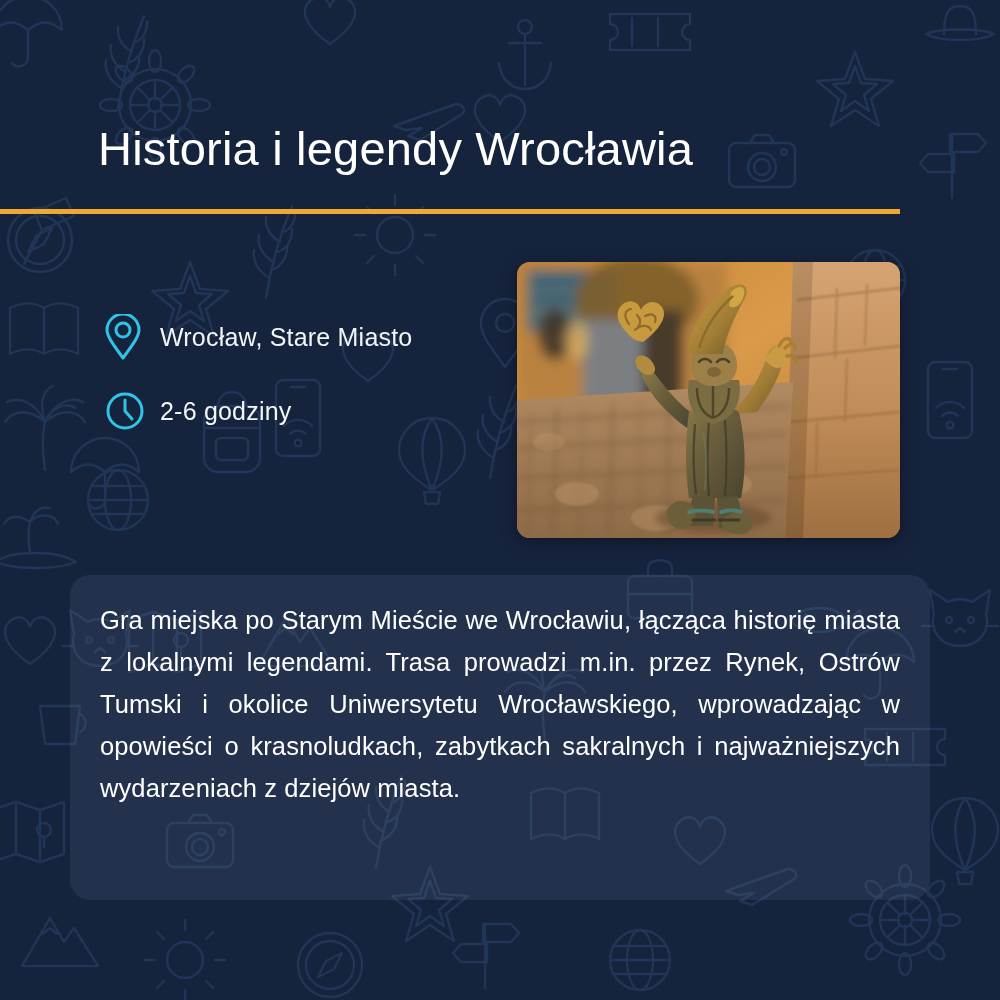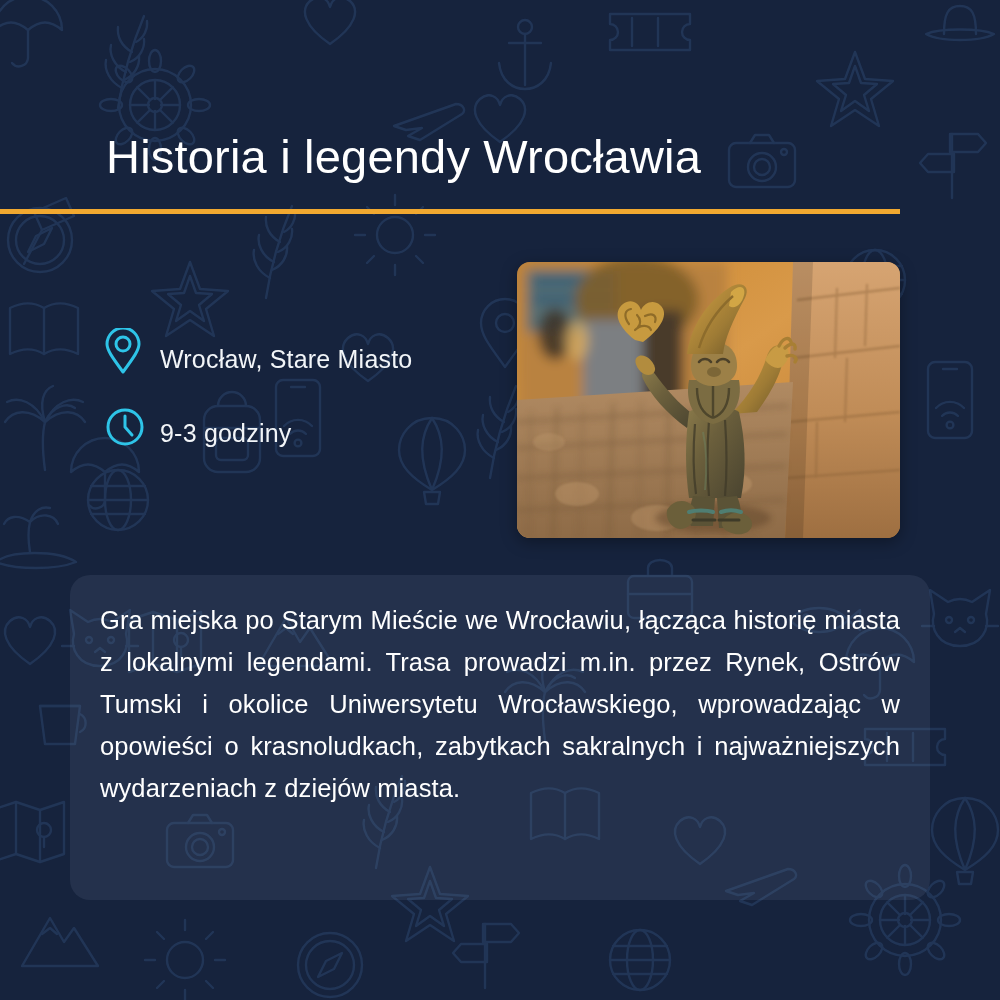--- a/index.html
+++ b/index.html
@@ -28,21 +28,21 @@
 
   
   .title-wrap {
     position: absolute;
     left: 0;
     top: 118px;
     width: 1000px;
     z-index: 3;
   }
   .title {
-    margin: 8px;
+    margin: 0;
     padding: 0 0 0 98px;
     color: #ffffff;
     font-size: 47px;
     font-weight: 400;
     letter-spacing: 0.2px;
     line-height: 62px;
     white-space: nowrap;
   }
   .title-rule {
     position: absolute;
@@ -57,21 +57,21 @@
   
   .info-list {
     position: absolute;
     left: 104px;
     top: 300px;
     z-index: 3;
     width: 400px;
   }
   .info-row {
     display: flex;
-    align-items: flex-end;
+    align-items: center;
     height: 74px;
   }
   .info-icon {
     width: 56px;
     flex: 0 0 56px;
     display: flex;
     align-items: center;
     justify-content: flex-start;
     color: #2ec4e8;
   }
@@ -368,21 +368,21 @@
     </div>
 
 
     <div class="info-row">
       <span class="info-icon">
         <svg width="42" height="42" viewBox="0 0 42 42" fill="none" stroke="currentColor" stroke-width="3" stroke-linecap="round" stroke-linejoin="round">
           <circle cx="21" cy="21" r="17"></circle>
           <path d="M21 10 V21 L28 29"></path>
         </svg>
       </span>
-      <span class="info-text">9-3 godziny</span>
+      <span class="info-text">2-6 godziny</span>
     </div>
 
   </div>
 
   <div class="photo">
     <svg viewBox="0 0 383 276" preserveAspectRatio="xMidYMid slice" aria-hidden="true">
       <defs>
         <linearGradient id="sky" x1="0" y1="0" x2="1" y2="1">
           <stop offset="0%" stop-color="#c9862f"></stop>
           <stop offset="45%" stop-color="#d99a4a"></stop>

